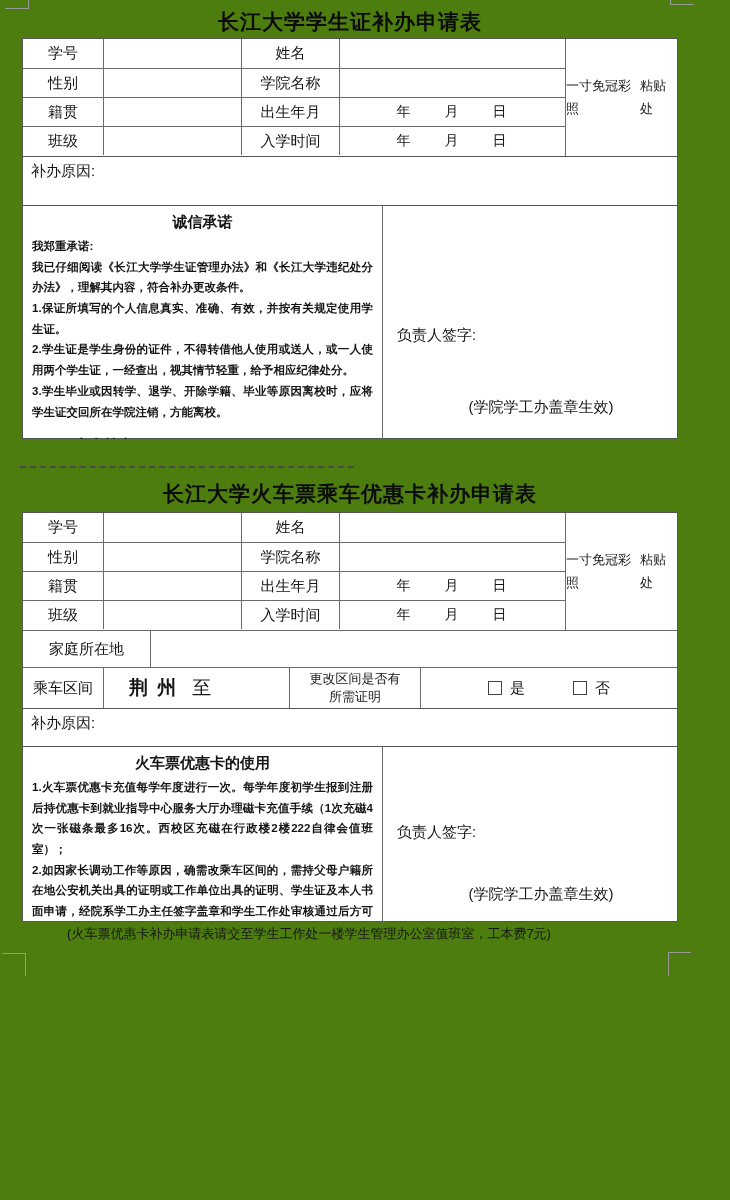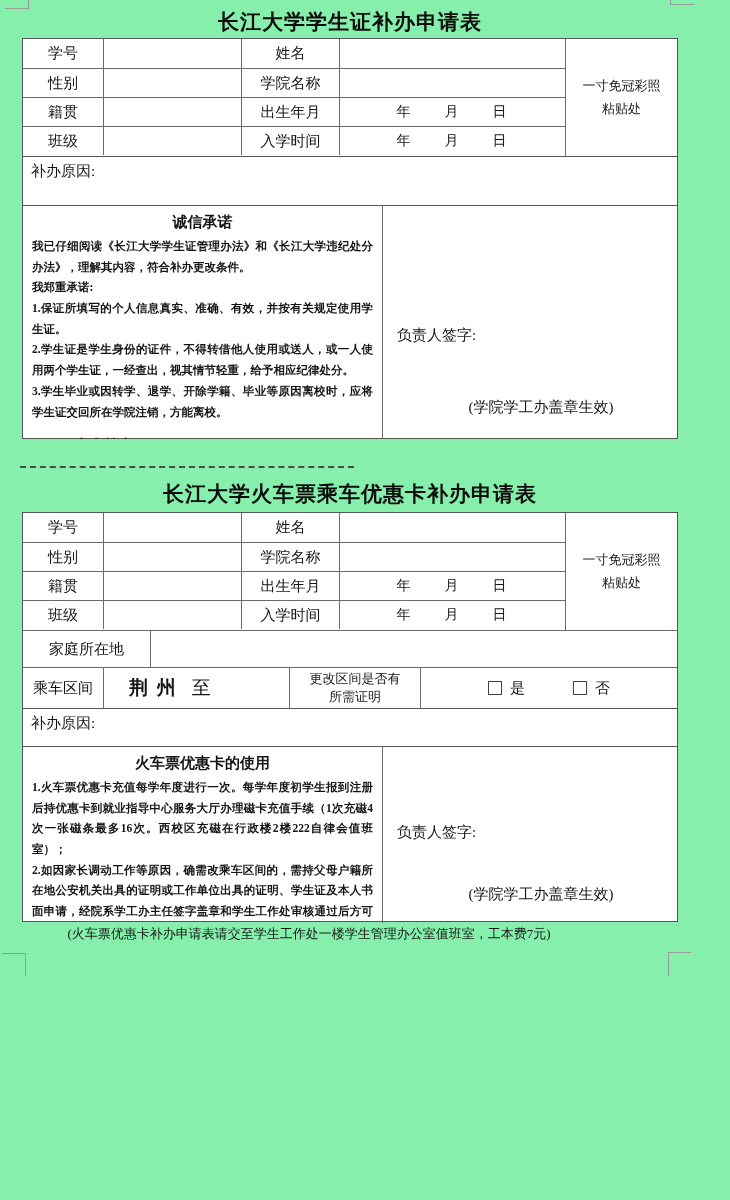--- a/index.html
+++ b/index.html
@@ -2,21 +2,21 @@
 <html><head>
 <meta charset="utf-8">
 <style>
   html,body{margin:0;padding:0;}
   body{
     width:730px;height:1200px;background:#ffffff;
     font-family:"Liberation Sans","DejaVu Sans",sans-serif;
     color:#151515;position:relative;overflow:hidden;
     -webkit-font-smoothing:antialiased;
   }
-  .page{position:absolute;inset:0;background:#86efac;font-family:Liberation Serif, serif;}
+  .page{position:absolute;inset:0;background:#4d7c0f;}
 
   
   .crop{position:absolute;}
   .crop-tl{left:5px;top:0;width:23px;height:8px;border-right:1px solid #9a9a9a;border-bottom:1px solid #9a9a9a;}
   .crop-tr{left:670px;top:0;width:23px;height:4px;border-left:1px solid #9a9a9a;border-bottom:1px solid #9a9a9a;}
   .crop-bl{left:2px;top:953px;width:23px;height:22px;border-top:1px solid #9a9a9a;border-right:1px solid #9a9a9a;}
   .crop-br{left:668px;top:952px;width:22px;height:23px;border-top:1px solid #9a9a9a;border-left:1px solid #9a9a9a;}
 
   .form-title{
     position:absolute;left:22px;width:656px;text-align:center;
@@ -40,21 +40,21 @@
   .info-row{display:flex;height:29px;box-sizing:border-box;}
   .info-row + .info-row{border-top:1px solid #6b6b6b;text-align:right;}
   .cell{box-sizing:border-box;display:flex;align-items:center;justify-content:center;font-size:15px;overflow:hidden;}
   .cell.l1{width:81px;border-right:1px solid #6b6b6b;}
   .cell.v1{width:138px;border-right:1px solid #6b6b6b;}
   .cell.l2{width:98px;border-right:1px solid #6b6b6b;}
   .cell.v2{flex:1;font-size:14px;letter-spacing:2px;}
   .photo-box{
     position:absolute;top:0;right:0;width:112px;height:100%;
     border-left:1px solid #6b6b6b;box-sizing:border-box;
-    display:flex;flex-direction:column;align-items:center;justify-content:center;
+    display:flex;flex-direction:row;align-items:center;justify-content:center;
     font-size:13px;line-height:1.75;color:#1a1a1a;
   }
 
   
   .trow{border-top:1px solid #6b6b6b;box-sizing:border-box;display:flex;}
   .home-row{height:37px;}
   .home-row .hlabel{width:128px;border-right:1px solid #6b6b6b;display:flex;align-items:center;justify-content:center;font-size:15px;box-sizing:border-box;}
   .home-row .hvalue{flex:1;}
   .route-row{height:41px;}
   .route-row .rlabel{width:81px;border-right:1px solid #6b6b6b;display:flex;align-items:center;justify-content:center;font-size:15px;box-sizing:border-box;}
@@ -136,22 +136,22 @@
     </div>
 
     <div class="reason-row">
       <span>补办原因:</span>
     </div>
 
     <div class="split">
       <div class="left">
         <div class="block-title">诚信承诺</div>
         <div class="small-lines">
+            <p>我郑重承诺:</p>
             <p>我已仔细阅读《长江大学学生证管理办法》和《长江大学违纪处分办法》，理解其内容，符合补办更改条件。</p>
-            <p>我郑重承诺:</p>
             <p>1.保证所填写的个人信息真实、准确、有效，并按有关规定使用学生证。</p>
             <p>2.学生证是学生身份的证件，不得转借他人使用或送人，或一人使用两个学生证，一经查出，视其情节轻重，给予相应纪律处分。</p>
             <p>3.学生毕业或因转学、退学、开除学籍、毕业等原因离校时，应将学生证交回所在学院注销，方能离校。</p>
           </div>
         <div class="sig-label">个人签名:</div>
       </div>
       <div class="right">
         <div class="sign-line">负责人签字:</div>
         <div class="stamp-note">(学院学工办盖章生效)</div>
       </div>

